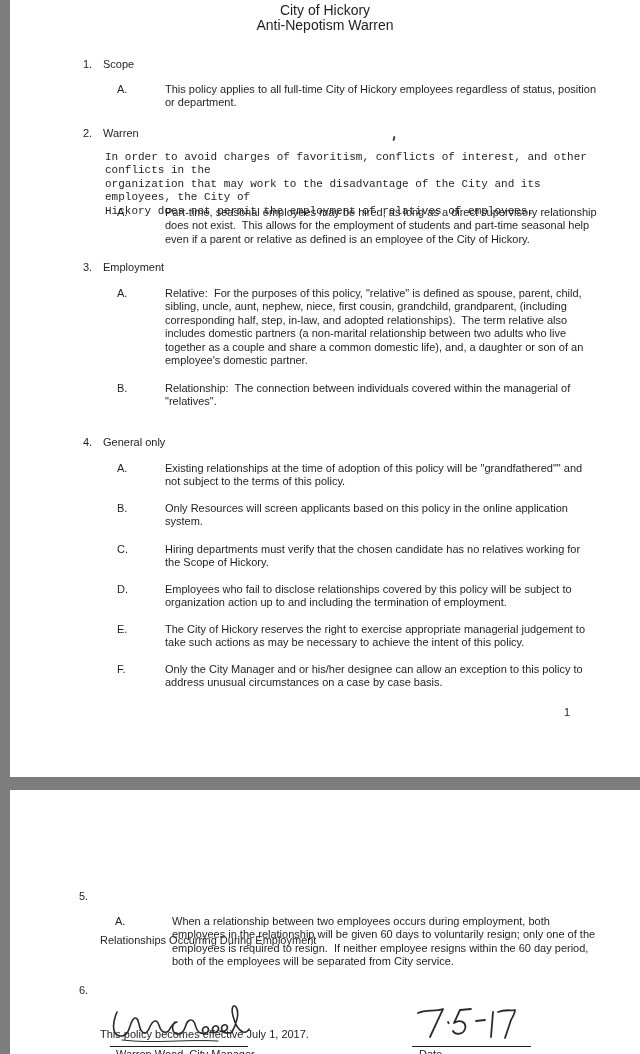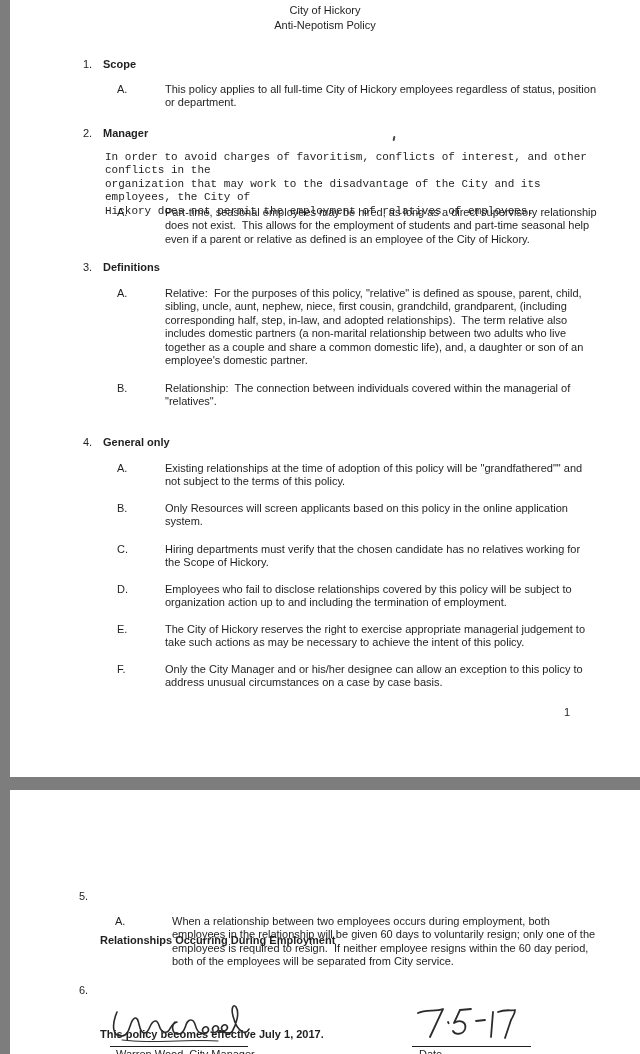--- a/index.html
+++ b/index.html
@@ -8,24 +8,24 @@
     background:#ffffff;
     font-family:"Liberation Sans","DejaVu Sans",sans-serif;
     color:#1f1f1f;
   }
   .edge-strip{position:absolute;left:0;top:0;width:10px;height:1054px;background:#7d7d7d;}
   .page{position:absolute;left:10px;width:630px;background:#ffffff;overflow:hidden;}
   #page1{top:0;height:777px;}
   #page2{top:790px;height:264px;}
   .separator{position:absolute;left:0;top:777px;width:640px;height:13px;background:#7d7d7d;}
   .doc-title{position:absolute;top:3px;left:0;width:100%;text-align:center;
-    font-size:11px;line-height:14.5px;white-space:pre-wrap;}
+    font-size:14px;line-height:14.5px;white-space:pre-wrap;}
   .sec,.item,.para{position:absolute;left:0;width:100%;font-size:11px;line-height:13.4px;}
   .num{position:absolute;left:73px;}
-  .head{position:absolute;left:93px;white-space:pre-wrap;width:510px;font-weight:bold;}
+  .head{position:absolute;left:93px;white-space:pre-wrap;width:510px;}
   .letter{position:absolute;left:107px;}
   .itext{position:absolute;left:127px;width:494px;white-space:pre-wrap;margin-left:28px;}
   .ptext{position:absolute;left:95px;width:505px;white-space:pre-wrap;font-family:Liberation Mono, monospace;}
   .p2 .num{left:69px;}
   .p2 .head{left:90px;margin-top:44px;}
   .p2 .letter{left:105px;}
   .p2 .itext{left:134px;}
   .pgnum{position:absolute;top:706px;left:554px;font-size:11px;}
   .artifact{position:absolute;left:383px;top:136px;width:2px;height:5px;background:#4a4a4a;border-radius:1px;transform:rotate(12deg);}
   .sig-svg{position:absolute;left:100px;top:211px;}
@@ -35,52 +35,52 @@
   .date-line{position:absolute;left:402px;top:256px;width:119px;border-top:1.6px solid #1f1f1f;}
   .date-label{position:absolute;left:409px;top:258px;font-size:11px;}
   svg path{fill:none;stroke:#2b2b2b;stroke-linecap:round;stroke-linejoin:round;}
 </style>
 </head>
 <body>
 
 <div class="edge-strip"></div>
 
 <div class="page" id="page1">
-  <div class="doc-title"><span>City of Hickory</span><br><span>Anti-Nepotism Policy</span></div>
+  <div class="doc-title"><span>City of Hickory</span><br><span>Anti-Nepotism Warren</span></div>
 
   <div class="sec" style="top:58px">
     <span class="num">1.</span>
     <span class="head">Scope</span>
   </div>
   <div class="item" style="top:83px">
     <span class="letter">A.</span>
     <div class="itext">This policy applies to all full-time City of Hickory employees regardless of status, position
 or department.</div>
   </div>
 
   <div class="sec" style="top:127px">
     <span class="num">2.</span>
-    <span class="head">Manager</span>
+    <span class="head">Warren</span>
   </div>
   <div class="artifact"></div>
   <div class="para" style="top:151px">
     <div class="ptext">In order to avoid charges of favoritism, conflicts of interest, and other conflicts in the
 organization that may work to the disadvantage of the City and its employees, the City of
 Hickory does not permit the employment of relatives of employees.</div>
   </div>
   <div class="item" style="top:206px">
     <span class="letter">A.</span>
     <div class="itext">Part-time, seasonal employees may be hired, as long as a direct supervisory relationship
 does not exist.  This allows for the employment of students and part-time seasonal help
 even if a parent or relative as defined is an employee of the City of Hickory.</div>
   </div>
 
   <div class="sec" style="top:261px">
     <span class="num">3.</span>
-    <span class="head">Definitions</span>
+    <span class="head">Employment</span>
   </div>
   <div class="item" style="top:287px">
     <span class="letter">A.</span>
     <div class="itext">Relative:  For the purposes of this policy, "relative" is defined as spouse, parent, child,
 sibling, uncle, aunt, nephew, niece, first cousin, grandchild, grandparent, (including
 corresponding half, step, in-law, and adopted relationships).  The term relative also
 includes domestic partners (a non-marital relationship between two adults who live
 together as a couple and share a common domestic life), and, a daughter or son of an
 employee's domestic partner.</div>
   </div>

